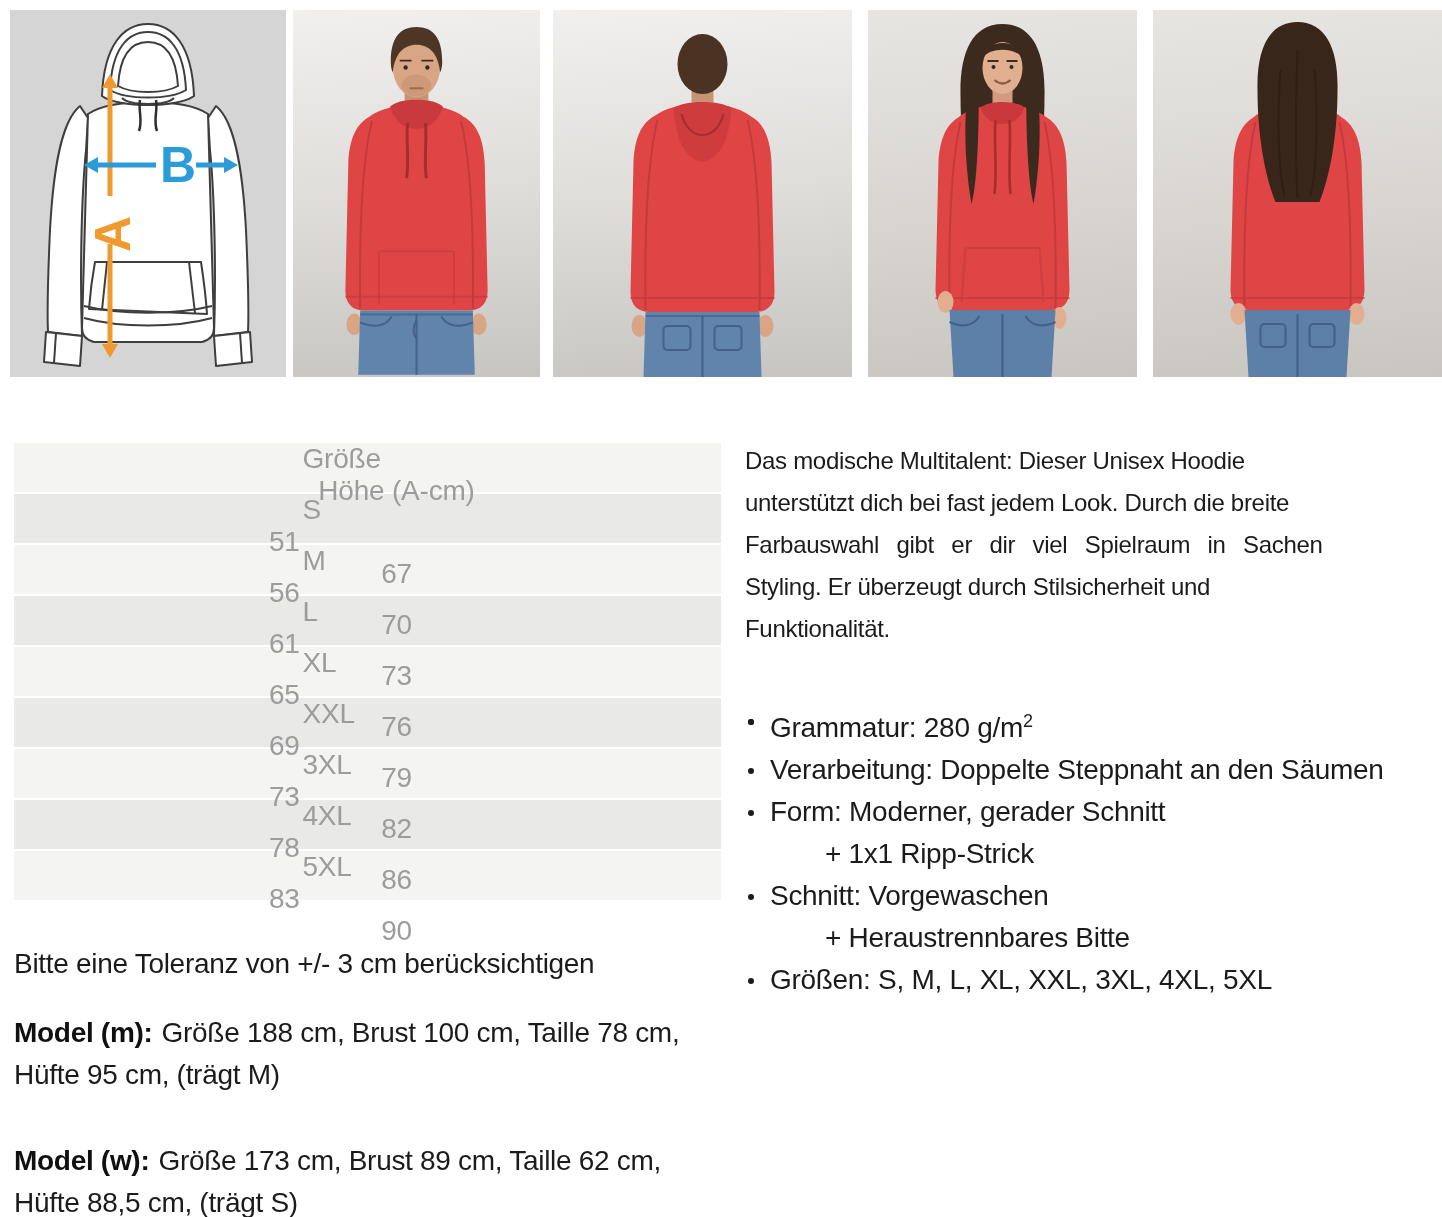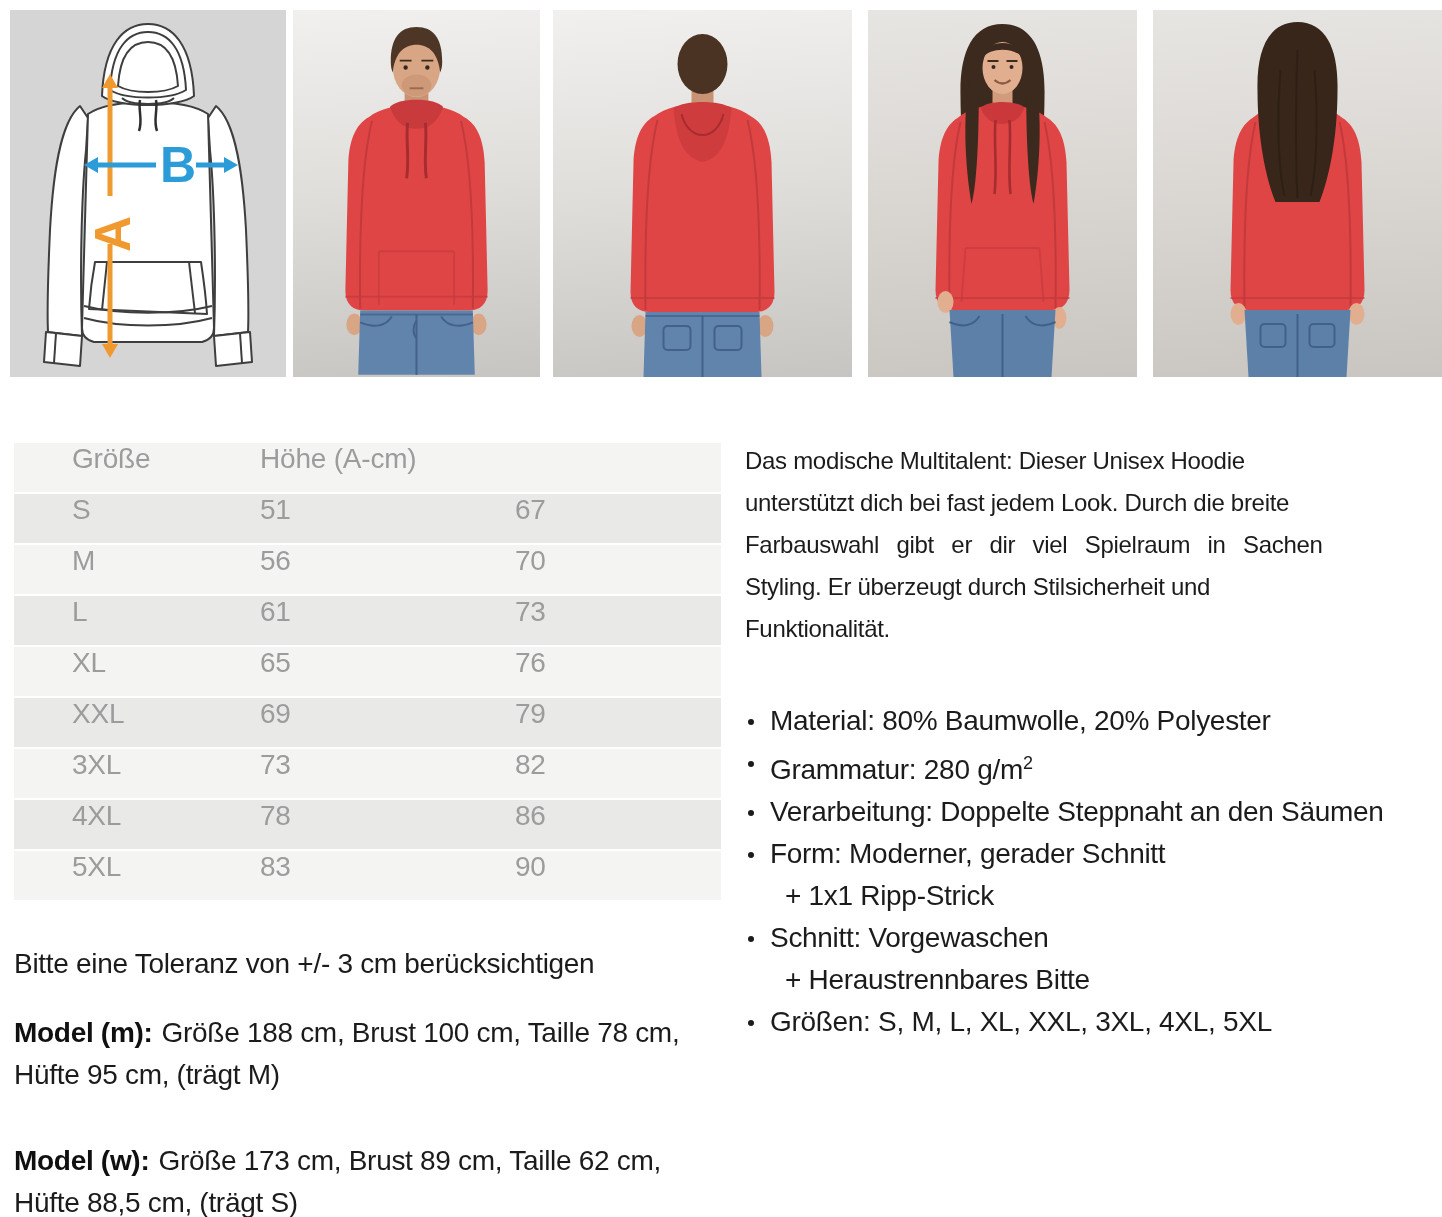--- a/index.html
+++ b/index.html
@@ -12,39 +12,39 @@
   .m2 { left:293px;  width:247px; }
   .m3 { left:553px;  width:299px; }
   .m4 { left:868px;  width:269px; }
   .m5 { left:1153px; width:289px; }
   .photo-man   { background:linear-gradient(175deg,#f1f0ee 0%,#e0dedb 48%,#c7c5c2 100%); }
   .photo-woman { background:linear-gradient(175deg,#e7e5e2 0%,#d9d6d2 52%,#c9c6c2 100%); }
   .media svg { position:absolute; left:0; top:0; width:100%; height:100%; }
 
   
   .size-table { position:absolute; left:14px; top:443px; width:707px; }
-  .trow { height:49px; margin-bottom:2px; display:flex; 
+  .trow { height:49px; margin-bottom:2px; display:flex; align-items:center;
           padding-left:58px; box-sizing:border-box; font-size:28px; color:#9c9c9c;
-          letter-spacing:-0.2px; }
+          letter-spacing:-0.2px;flex-direction:column; }
   .row-light { background:#f4f4f3; }
   .row-dark  { background:#e9e9e8; }
   .c1 { width:188px; } .c2 { width:255px; } .c3 { flex:1; }
 
   
   .desc { position:absolute; left:745px; top:440px; width:694px; font-size:24px;
           line-height:42px; color:#1b1b1b; letter-spacing:-0.3px; }
   .desc .spread { word-spacing:11px; }
 
   .details { position:absolute; left:745px; top:700px; width:697px; margin:0; padding:0;
              list-style:none; font-size:28px; color:#1b1b1b; letter-spacing:-0.3px; }
   .lirow { display:flex; line-height:42px; }
   .dot { position:relative; width:25px; flex:0 0 25px; }
   .dot::before { content:""; position:absolute; left:3px; top:19px; width:6px; height:6px;
                  border-radius:50%; background:#1b1b1b; }
-  .extra { margin-left:40px; line-height:42px; }
+  .extra { margin-left:80px; line-height:42px; }
   .details sup { font-size:18px; }
 
   
   .tolerance { position:absolute; left:14px; top:948px; font-size:28px; color:#1b1b1b;
                letter-spacing:-0.3px; }
   .model { position:absolute; left:14px; width:676px; font-size:28px; line-height:42px;
            color:#1b1b1b; letter-spacing:-0.3px; }
   .model b { font-weight:700; color:#101010; margin-right:9px;text-align:center; }
   .model-m { top:1012px; }
   .model-w { top:1140px; }
@@ -237,21 +237,20 @@
     <div>unterstützt dich bei fast jedem Look. Durch die breite</div>
     <div class="spread">Farbauswahl gibt er dir viel Spielraum in Sachen</div>
     <div>Styling. Er überzeugt durch Stilsicherheit und</div>
     <div>Funktionalität.</div>
   </div>
 
   <ul class="details">
     <li>
       <div class="lirow">
         <span class="dot"></span>
-        <span>Material: 80% Baumwolle, 20% Polyester</span>
       </div>
     </li>
     <li>
       <div class="lirow">
         <span class="dot"></span>
         <span><span>Grammatur: 280 g/m</span><sup>2</sup></span>
       </div>
     </li>
     <li>
       <div class="lirow">

